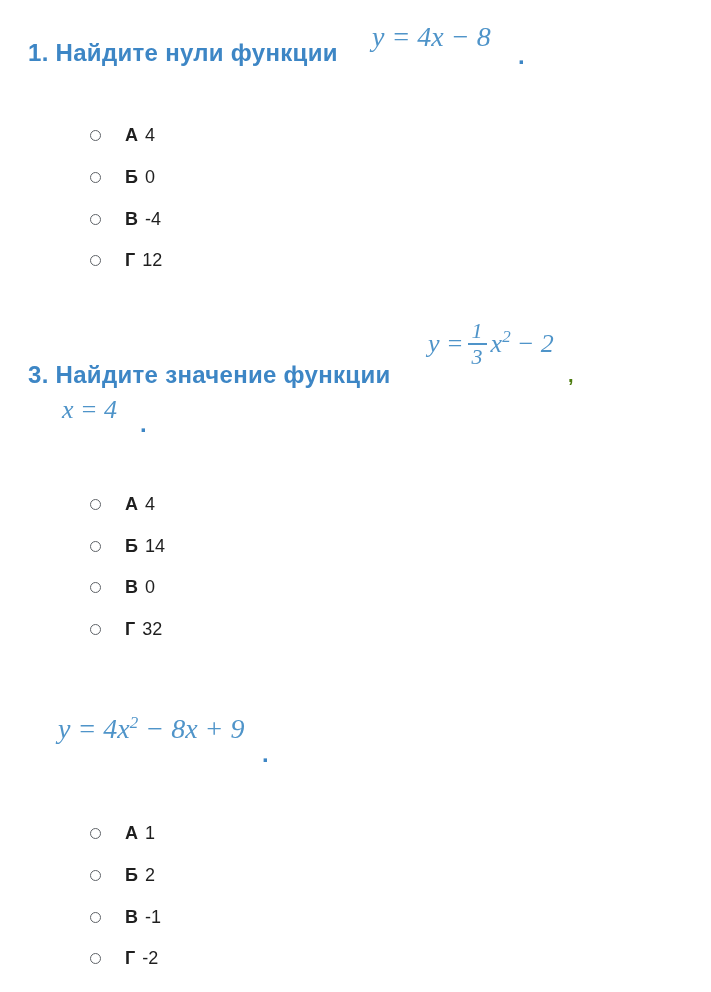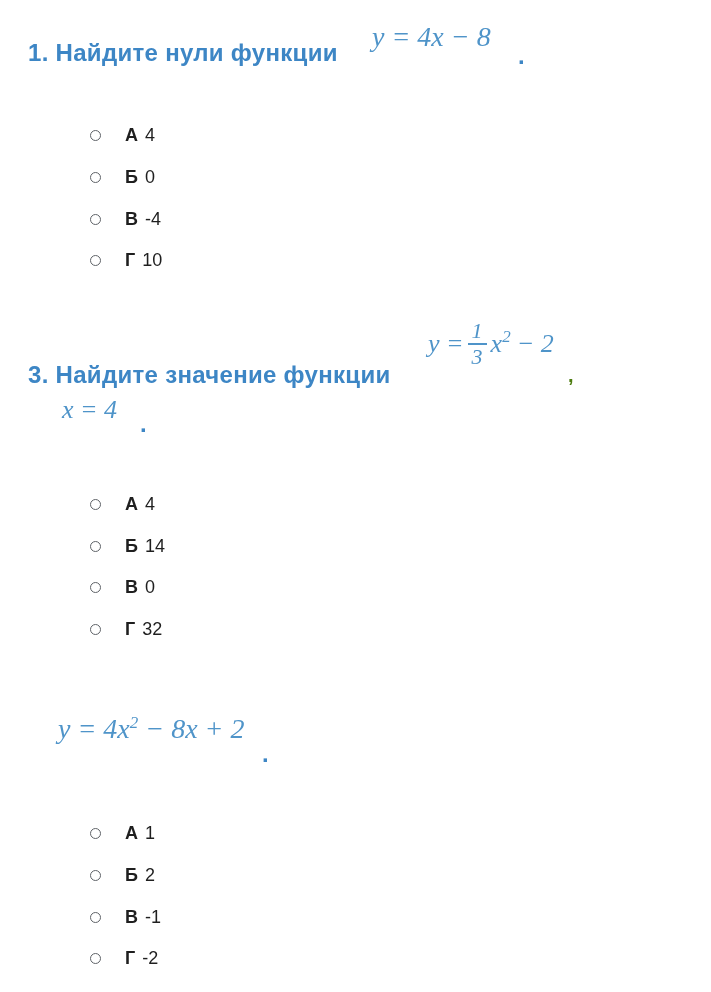--- a/index.html
+++ b/index.html
@@ -54,21 +54,21 @@
     <span class="radio"></span>
     <span class="opt-label">
       <span class="opt-letter">В</span>
       <span class="opt-value">-4</span>
     </span>
   </div>
   <div class="opt" style="top:249px">
     <span class="radio"></span>
     <span class="opt-label">
       <span class="opt-letter">Г</span>
-      <span class="opt-value">10</span>
+      <span class="opt-value">12</span>
     </span>
   </div>
 
   <div class="q-title" style="left:28px;top:362px">3. Найдите значение функции</div>
 
   <div class="formula f-md" style="left:428px;top:310px">
     <span class="frac-row">
       <span>y =</span>
       <span class="frac">
         <span class="num">1</span>
@@ -107,21 +107,21 @@
   <div class="opt" style="top:618px">
     <span class="radio"></span>
     <span class="opt-label">
       <span class="opt-letter">Г</span>
       <span class="opt-value">32</span>
     </span>
   </div>
 
 
   <div class="formula f-lg" style="left:58px;top:714px">
-    <span>y = 4x</span><sup>2</sup><span> − 8x + 2</span>
+    <span>y = 4x</span><sup>2</sup><span> − 8x + 9</span>
   </div>
   <div class="period" style="left:262px;top:742px">.</div>
 
   <div class="opt" style="top:822px">
     <span class="radio"></span>
     <span class="opt-label">
       <span class="opt-letter">А</span>
       <span class="opt-value">1</span>
     </span>
   </div>

